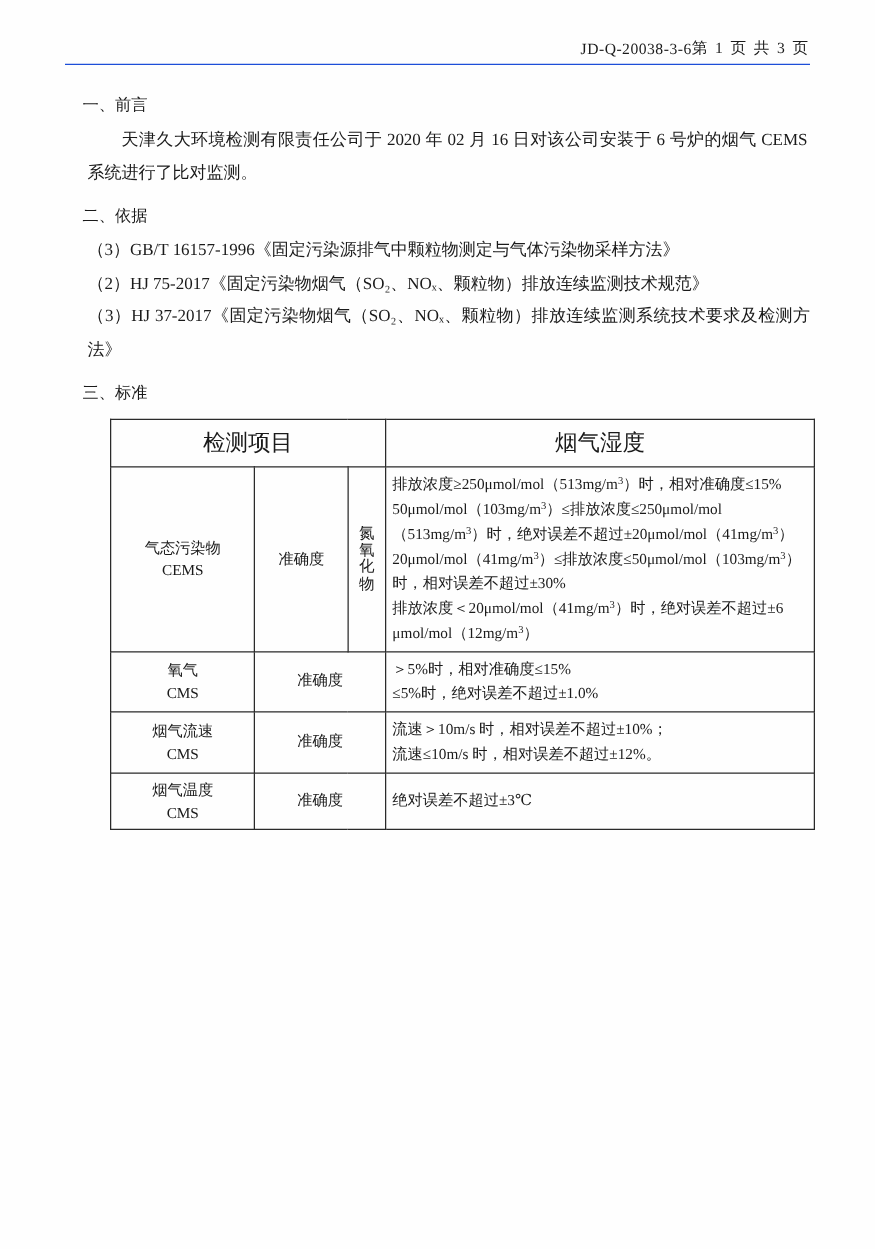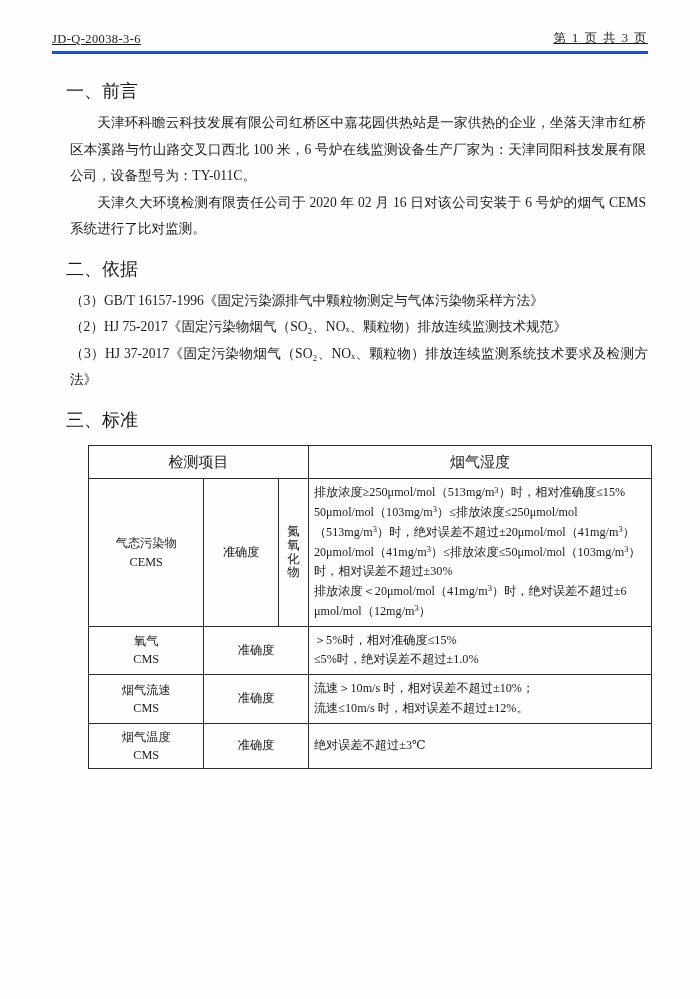--- a/index.html
+++ b/index.html
@@ -19,43 +19,42 @@
     position: relative;
     width: 700px;
     height: 999px;
     box-sizing: border-box;
     padding: 30px 52px 0 52px;
     background: #fefefe;
   }
   
   .doc-header {
     display: flex;
-    justify-content: space-between;
+    justify-content: flex-end;
     align-items: flex-end;
     font-size: 12.5px;
     padding-bottom: 4px;
-    border-bottom: 3px solid #1d4ed8;
+    border-bottom: 1px solid #1d4ed8;
     letter-spacing: 0.4px;
-    text-decoration: underline;
   }
   .doc-header .code {
     font-family: "Liberation Serif", serif;
   }
   .doc-header .pageno {
     font-family: "Liberation Serif", serif;
     letter-spacing: 1.5px;
   }
   
   .content {
     margin-top: 20px;
     font-size: 13.6px;
     line-height: 1.85;
   }
   .section-title {
-    font-size: 18px;
+    font-size: 13px;
     margin: 0 0 2px 0;
     padding-left: 14px;
     font-weight: normal;
     line-height: 1.9;
   }
   .para {
     margin: 0;
     text-indent: 2em;
     padding: 0 2px 0 18px;
     text-align: justify;
@@ -87,21 +86,21 @@
     line-height: 1.62;
   }
   table.spec td, table.spec th {
     border: 1px solid #2a2a2a;
     padding: 4px 5px;
     vertical-align: middle;
     font-weight: normal;
   }
   table.spec th {
     text-align: center;
-    font-size: 15px;
+    font-size: 18px;
     padding: 4px 17px;
   }
   td.c { text-align: center; }
   td.l { text-align: left; padding-left: 7px; }
   td.vert {
     width: 20px;
     text-align: center;
     padding: 2px 1px;
     line-height: 1.12;
     font-size: 12.4px;
@@ -124,21 +123,20 @@
 <div class="page">
 
   <div class="doc-header">
     <span class="code">JD-Q-20038-3-6</span>
     <span class="pageno">第 1 页 共 3 页</span>
   </div>
 
   <div class="content">
 
     <h3 class="section-title">一、前言</h3>
-    <p class="para">天津环科瞻云科技发展有限公司红桥区中嘉花园供热站是一家供热的企业，坐落天津市红桥区本溪路与竹山路交叉口西北 100 米，6 号炉在线监测设备生产厂家为：天津同阳科技发展有限公司，设备型号为：TY-011C。</p>
     <p class="para">天津久大环境检测有限责任公司于 2020 年 02 月 16 日对该公司安装于 6 号炉的烟气 CEMS 系统进行了比对监测。</p>
 
     <div class="spacer-sm"></div>
 
     <h3 class="section-title">二、依据</h3>
     <p class="list-item">（3）GB/T 16157-1996《固定污染源排气中颗粒物测定与气体污染物采样方法》</p>
     <p class="list-item">（2）HJ 75-2017《固定污染物烟气（SO₂、NOₓ、颗粒物）排放连续监测技术规范》</p>
     <p class="list-item">（3）HJ 37-2017《固定污染物烟气（SO₂、NOₓ、颗粒物）排放连续监测系统技术要求及检测方法》</p>
 
     <div class="spacer-sm"></div>

